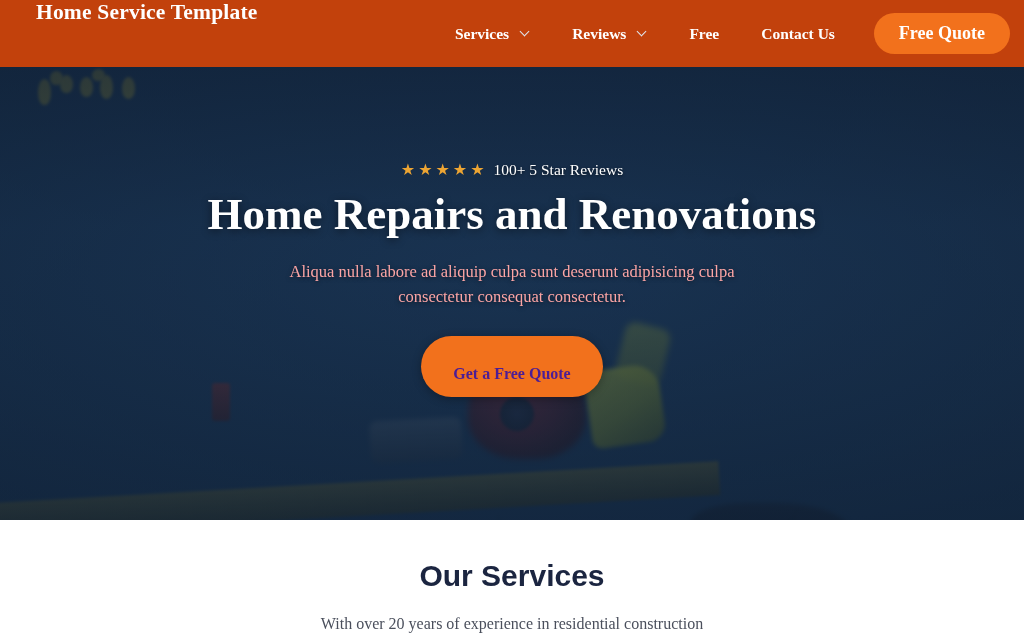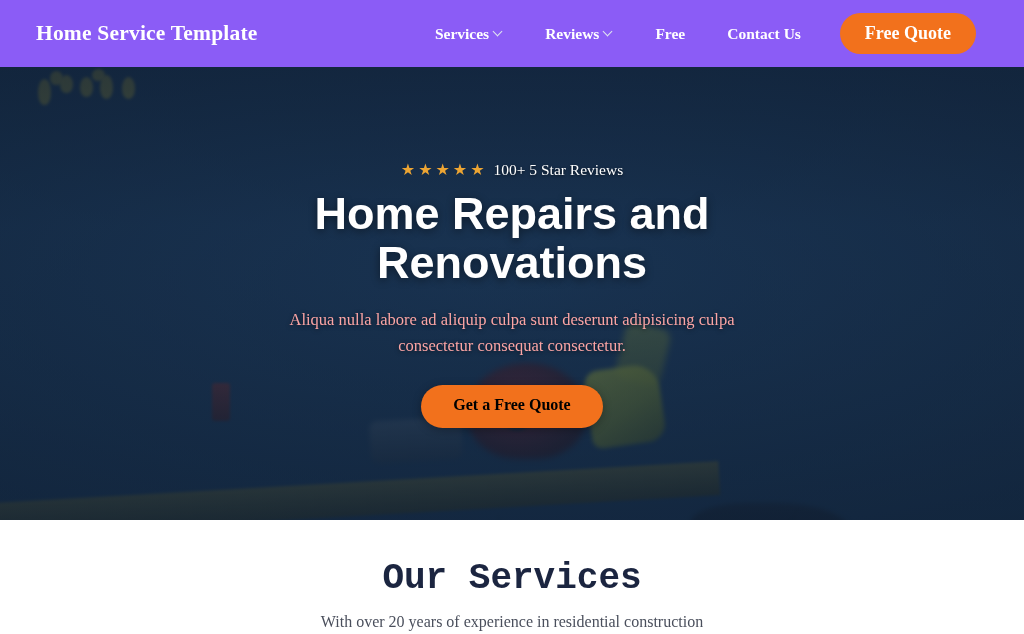--- a/index.html
+++ b/index.html
@@ -14,46 +14,45 @@
   body {
     font-family: "Liberation Serif", serif;
     background: #ffffff;
   }
 
   
   .site-header {
     position: relative;
     z-index: 40;
     height: 67px;
-    background: #8b5cf6;
-    display: flex;
-    align-items: center;
+    background: #c2410c;
+    display: flex;
     justify-content: space-between;
-    padding: 0 48px 0 36px;
+    padding: 0 14px 0 36px;
   }
 
   .brand {
     font-family: "Liberation Serif", serif;
     font-weight: bold;
     font-size: 21.5px;
     letter-spacing: 0.2px;
     color: #ffffff;
     white-space: nowrap;
   }
 
   .main-nav {
     display: flex;
     align-items: center;
     gap: 0px;
   }
 
   .nav-item {
     display: flex;
     align-items: center;
-    gap: 5px;
+    gap: 12px;
     color: #ffffff;
     font-family: "Liberation Serif", serif;
     font-weight: bold;
     font-size: 15.5px;
     padding: 0 21px;
     cursor: pointer;
     white-space: nowrap;
   }
 
   .chev {
@@ -271,21 +270,21 @@
   .rating-text {
     color: #ffffff;
     font-family: "Liberation Serif", serif;
     font-weight: normal;
     font-size: 15.5px;
     text-shadow: 0 1px 3px rgba(0,0,0,.6);
   }
 
   .hero-title {
     color: #ffffff;
-    font-family: Liberation Sans, sans-serif;
+    font-family: Liberation Serif, serif;
     font-weight: bold;
     font-size: 45px;
     line-height: 1.08;
     text-align: center;
     max-width: 620px;
     text-shadow: 0 2px 8px rgba(0,0,0,.45);
     margin-bottom: 20px;
   }
 
   .hero-sub {
@@ -294,48 +293,48 @@
     font-size: 16.5px;
     line-height: 1.56;
     text-align: center;
     max-width: 450px;
     text-shadow: 0 1px 4px rgba(0,0,0,.55);
     margin-bottom: 26px;
   }
 
   .hero-cta {
     background: #f2711c;
-    color: #000000;
+    color: #4c1d95;
     font-family: "Liberation Serif", serif;
     font-weight: bold;
     font-size: 16px;
     border: none;
     border-radius: 999px;
-    padding: 12px 32px 15px;
+    padding: 30px 32px 15px;
     cursor: pointer;
     line-height: 1;
     box-shadow: 0 2px 10px rgba(0,0,0,.3);
   }
 
   
   .services {
     position: relative;
     background: #ffffff;
     height: 114px;
     padding-top: 41px;
     text-align: center;
     overflow: hidden;
   }
   .services-title {
-    font-family: Liberation Mono, monospace;
-    font-weight: bold;
-    font-size: 36px;
+    font-family: Liberation Sans, sans-serif;
+    font-weight: bold;
+    font-size: 30px;
     color: #1b2540;
     line-height: 1;
-    margin-bottom: 12px;
+    margin-bottom: 20px;
   }
   .services-sub {
     font-family: "Liberation Serif", serif;
     font-size: 16px;
     color: #4a4f5c;
     line-height: 1.6;
     max-width: 560px;
     margin: 0 auto;
   }
 </style>

